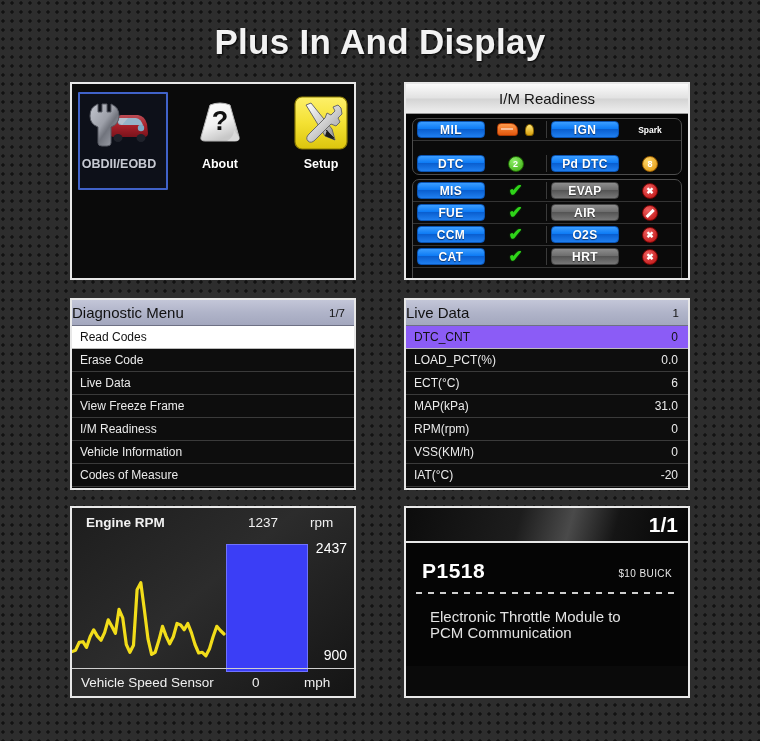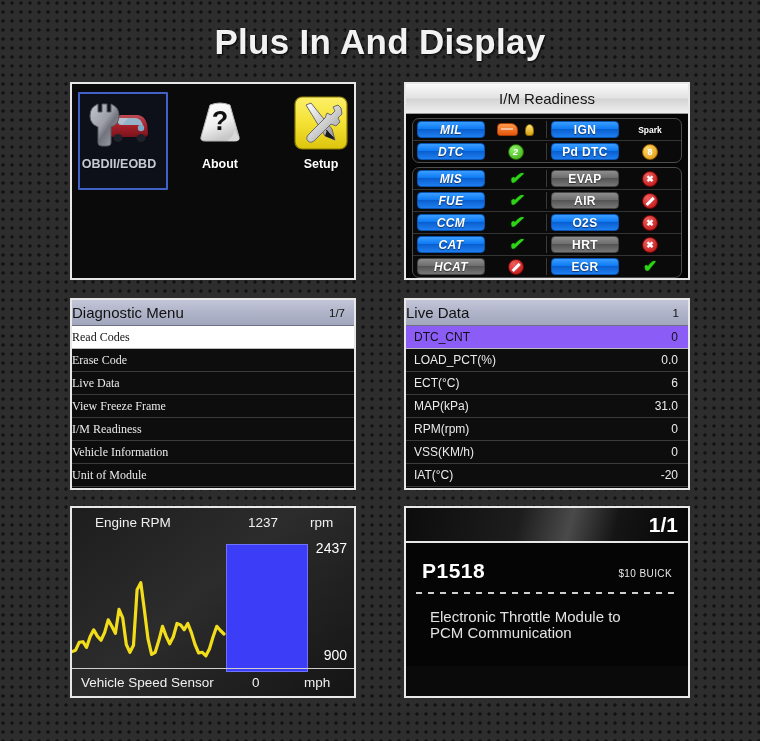--- a/index.html
+++ b/index.html
@@ -87,23 +87,23 @@
     color:#fff;font-size:21px;font-weight:bold;
   }
   
   #p-im{left:404px;top:82px;width:286px;height:198px;}
   .im-body{position:relative;height:168px;background:#050505;padding:4px 6px 0 6px;box-sizing:border-box;}
   .im-group{
     border:1px solid #4d4d4d;border-radius:7px;background:#0a0a0a;
     margin-bottom:4px;box-sizing:border-box;overflow:hidden;
   }
   .im-row{display:flex;height:21px;align-items:center;border-bottom:1px solid #343434;}
-  .im-row:last-child{border-bottom:none;}
+  .im-row:last-child{border-bottom:none;margin-top:12px;}
   .im-half{display:flex;align-items:center;width:50%;box-sizing:border-box;}
-  .im-half.left{border-right:1px solid #3a3a3a;font-style:italic;}
+  .im-half.left{border-right:1px solid #3a3a3a;}
   .chip{
     width:68px;height:17px;margin-left:4px;border-radius:4px;
     display:flex;align-items:center;justify-content:center;
     font-size:12px;font-weight:bold;letter-spacing:.4px;
     box-sizing:border-box;flex:0 0 auto;
   }
   .chip.blue{
     background:linear-gradient(#3b9dff 0%,#0d7bf5 45%,#0a5fd0 50%,#1f7ff0 100%);
     color:#ffffff;border:1px solid #0a54b4;
     text-shadow:0 1px 1px rgba(0,0,0,.55);
@@ -133,42 +133,42 @@
   .mil-eng:before{content:"";position:absolute;left:3px;top:4px;width:12px;height:2px;background:rgba(255,255,255,.5);}
   .bulb{
     width:7px;height:10px;border-radius:50% 50% 35% 35%;
     background:linear-gradient(#ffe87a,#d9a00b);border:1px solid #8e6803;
   }
   .sparktxt{color:#ffffff;font-size:8.5px;font-weight:bold;}
   
   #p-diag{left:70px;top:298px;width:286px;height:192px;}
   .list{background:#0d0d0d;}
   .li{
-    height:23px;display:flex;align-items:center;
+    height:23px;display:flex;align-items:center;padding-left:8px;
     color:#eaeaea;font-size:12px;
-    border-bottom:1px solid #3a3a3a;box-sizing:border-box;font-family:Liberation Serif, serif;
+    border-bottom:1px solid #3a3a3a;box-sizing:border-box;
   }
   .li.sel{background:#ffffff;color:#111;border-bottom:1px solid #bbb;}
   
   #p-live{left:404px;top:298px;width:286px;height:192px;}
   .ld{
     height:23px;display:flex;align-items:center;
     padding:0 10px 0 8px;color:#eaeaea;font-size:12px;
     border-bottom:1px solid #3a3a3a;box-sizing:border-box;
     justify-content:space-between;
   }
   .ld.sel{background:#8b5cf6;color:#111;border-bottom:1px solid #bbb;}
   
   #p-graph{left:70px;top:506px;width:286px;height:192px;}
   .g-wrap{position:relative;width:100%;height:100%;background:linear-gradient(140deg,#1d1d1d,#2c2c2c 45%,#141414);}
   .g-top{
     position:absolute;left:0;top:0;width:100%;height:28px;
     display:flex;align-items:center;color:#f0f0f0;font-size:13.5px;
   }
-  .g-top .lbl{margin-left:23px;}
+  .g-top .lbl{margin-left:14px;font-weight:bold;}
   .g-top .val{position:absolute;left:176px;}
   .g-top .unit{position:absolute;left:238px;}
   .g-bot{
     position:absolute;left:0;bottom:0;width:100%;height:27px;
     display:flex;align-items:center;color:#f0f0f0;font-size:13.5px;
     border-top:1px solid #cfcfcf;
     text-align:right;
   }
   .g-bot .lbl{margin-left:9px;}
   .g-bot .val{position:absolute;left:180px;}
@@ -408,21 +408,21 @@
       <span class="t">Diagnostic Menu</span>
       <span class="pg">1/7</span>
     </div>
     <div class="list">
       <div class="li sel">Read Codes</div>
       <div class="li">Erase Code</div>
       <div class="li">Live Data</div>
       <div class="li">View Freeze Frame</div>
       <div class="li">I/M Readiness</div>
       <div class="li">Vehicle Information</div>
-      <div class="li">Unit of Module</div>
+      <div class="li">Codes of Measure</div>
     </div>
   </div>
 
   <div class="panel" id="p-live">
     <div class="hdr-blue">
       <span class="t">Live Data</span>
       <span class="pg">1</span>
     </div>
     <div class="list">
       <div class="ld sel">

